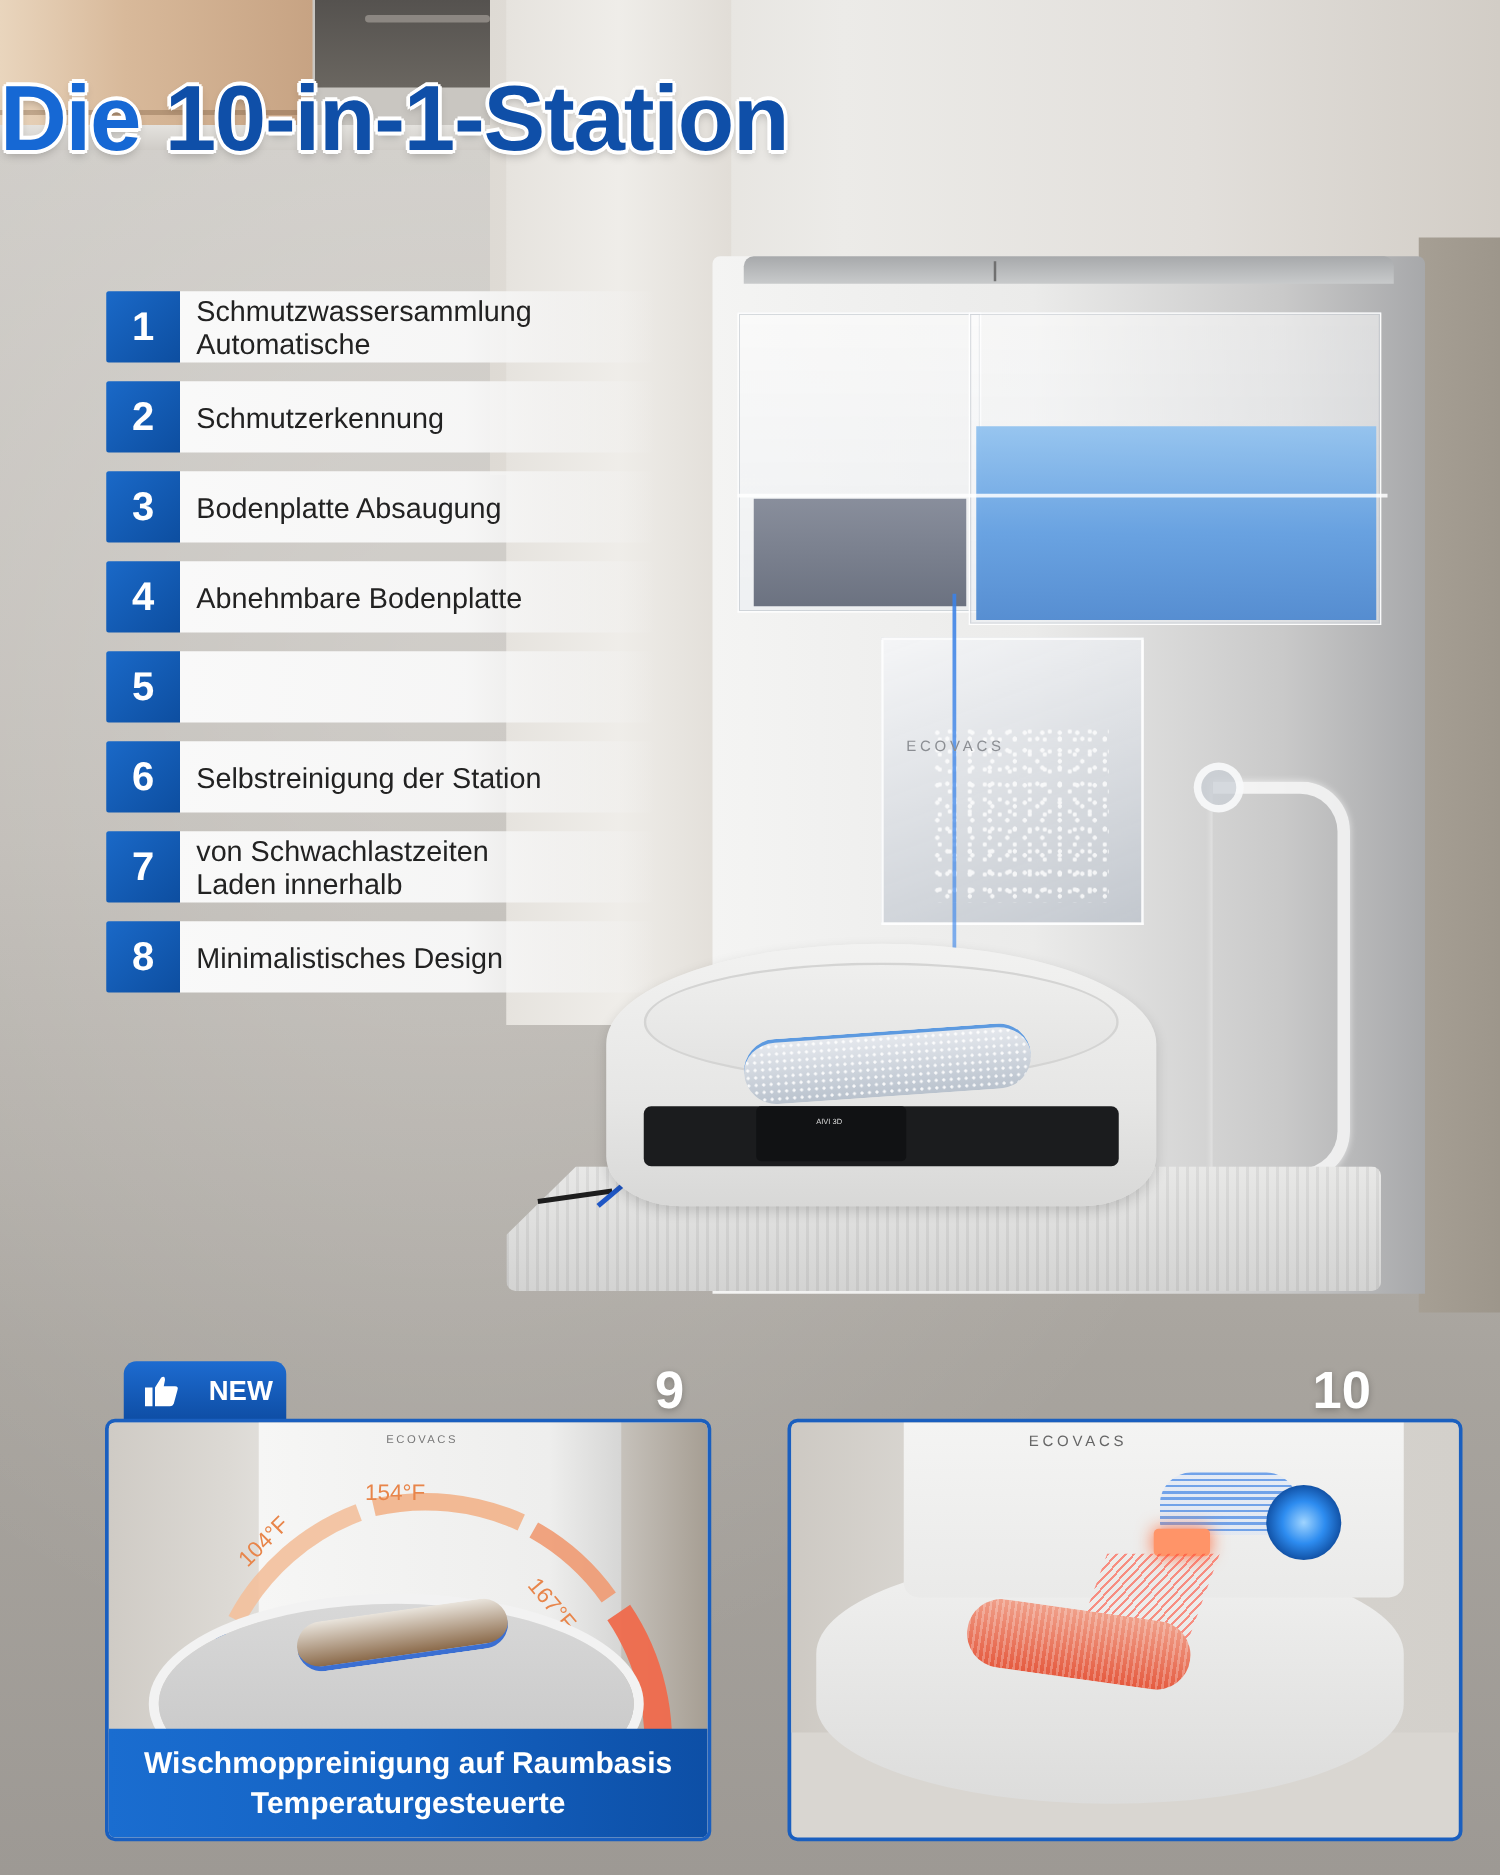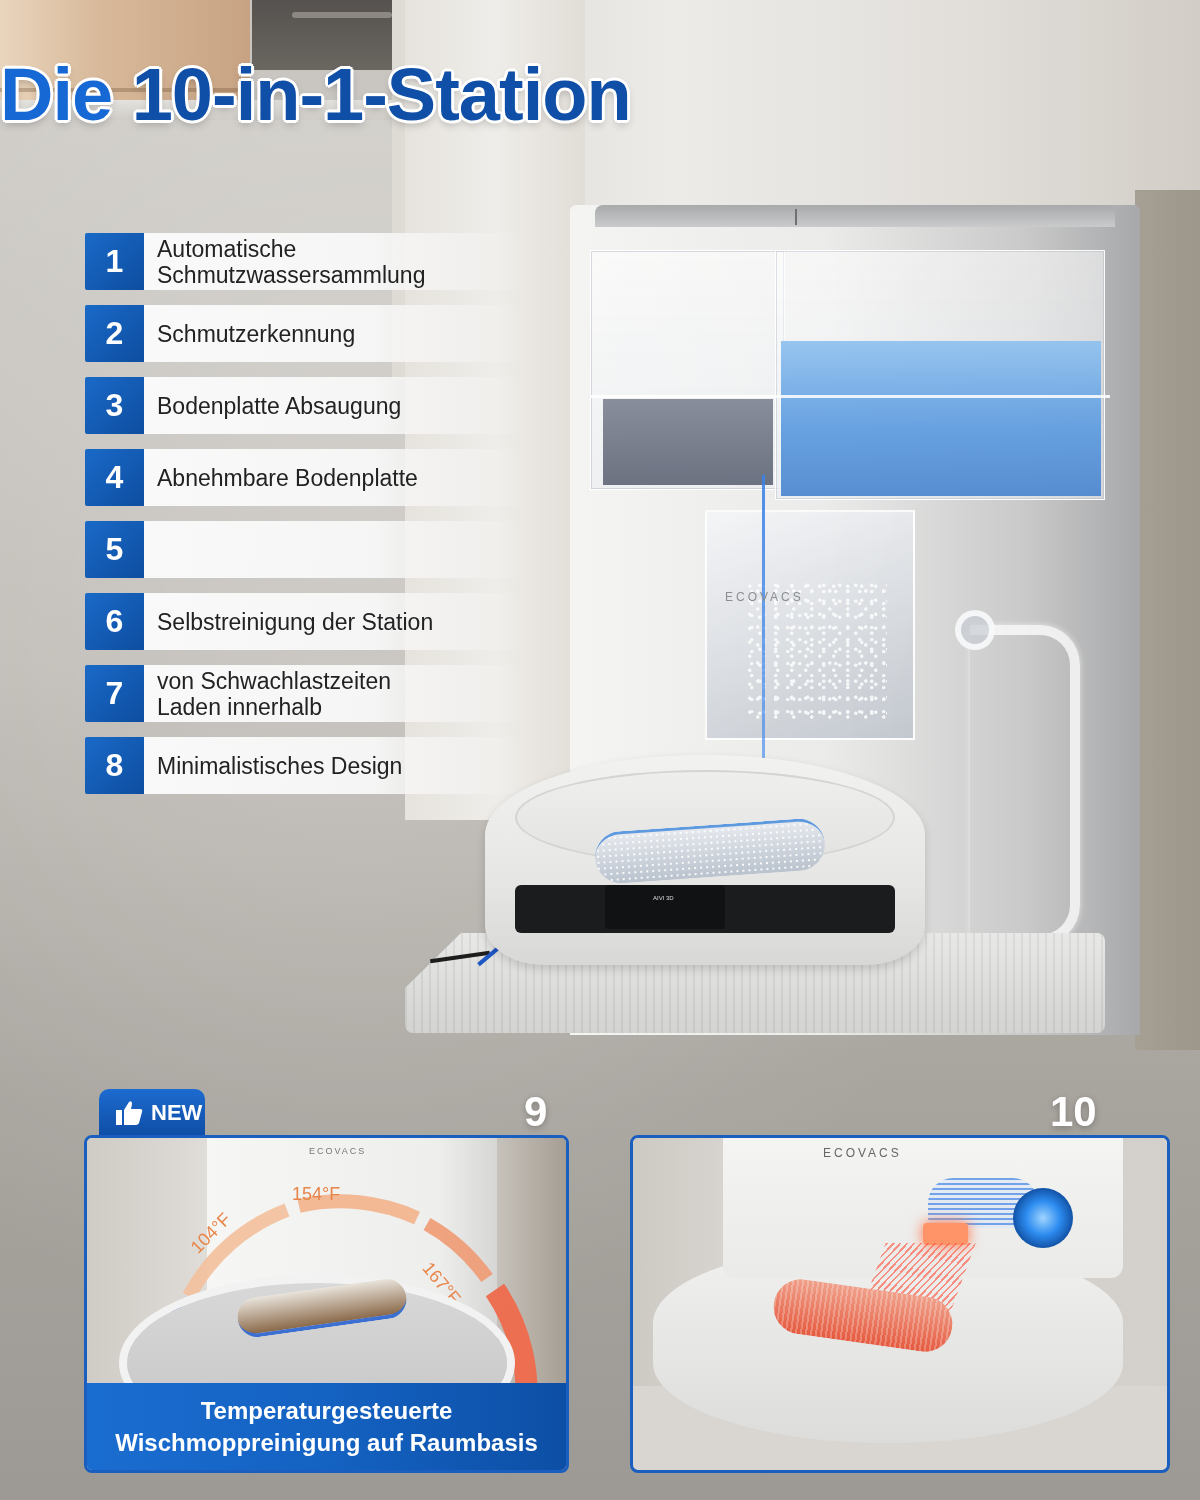--- a/index.html
+++ b/index.html
@@ -210,25 +210,25 @@
     position: absolute; left: -140px; top: 200px; width: 60px; height: 4px;
     background: #1d1d1d; transform: rotate(-8deg);
   }
   .ramp-brush-blue {
     position: absolute; left: -95px; top: 198px; width: 30px; height: 4px;
     background: #1f57c5; transform: rotate(-40deg);
   }
 
   
   .badge-new {
-    position: absolute; left: 99px; top: 1089px; width: 106px; height: 48px;
+    position: absolute; left: 99px; top: 1089px; width: 130px; height: 48px;
     background: linear-gradient(180deg, #1d6bd0 0%, #0e4da4 100%);
     border-radius: 10px 10px 0 0;
     color: #fff; font-size: 22px; font-weight: 700;
-    display: flex; align-items: center; padding-left: 16px; gap: 8px;
+    display: flex; align-items: center; padding-left: 16px; gap: 24px;
   }
   .thumb-icon { width: 28px; height: 26px; display: inline-block; }
   .panel-num {
     position: absolute; top: 1088px;
     color: #fff; font-size: 42px; font-weight: 700;
     text-shadow: 0 2px 6px rgba(0,0,0,0.25);
   }
   .panel {
     position: absolute; top: 1135px; height: 338px;
     border: 3px solid #1a5fbf; border-radius: 8px;
@@ -335,22 +335,22 @@
       <div class="robot-sensor-label">AIVI 3D</div>
       <div class="roller"></div>
     </div>
   </div>
 </div>
 
 <div class="features">
   <div class="feature" style="top:0px">
     <div class="feature-num">1</div>
     <div class="feature-text">
+      <span>Schmutzwassersammlung</span>
       <span>Automatische</span>
-      <span>Schmutzwassersammlung</span>
     </div>
   </div>
   <div class="feature" style="top:72px">
     <div class="feature-num">2</div>
     <div class="feature-text">
       <span>Schmutzerkennung</span>
     </div>
   </div>
   <div class="feature" style="top:144px">
     <div class="feature-num">3</div>
@@ -411,22 +411,22 @@
       <path d="M300 66 A185 185 0 0 1 360 120" stroke="#f09a72" stroke-width="14" fill="none" opacity="0.9"></path>
       <path d="M368 132 A185 185 0 0 1 398 260" stroke="#ef6a4c" stroke-width="22" fill="none" opacity="0.95"></path>
     </svg>
     <div class="temp-label" style="left:100px; top:85px; transform:rotate(-45deg);">104°F</div>
     <div class="temp-label" style="left:205px; top:46px;">154°F</div>
     <div class="temp-label" style="left:330px; top:135px; transform:rotate(50deg);">167°F</div>
     <div class="p9-robot"></div>
     <div class="p9-roller"></div>
   </div>
   <div class="panel-caption">
+    <span>Wischmoppreinigung auf Raumbasis</span>
     <span>Temperaturgesteuerte</span>
-    <span>Wischmoppreinigung auf Raumbasis</span>
   </div>
 </div>
 
 <div class="panel-num" style="left:1050px">10</div>
 
 <div class="panel panel-right">
   <div class="panel-img">
     <div class="p10-wall"></div>
     <div class="p10-robot"></div>
     <div class="p10-station"></div>

